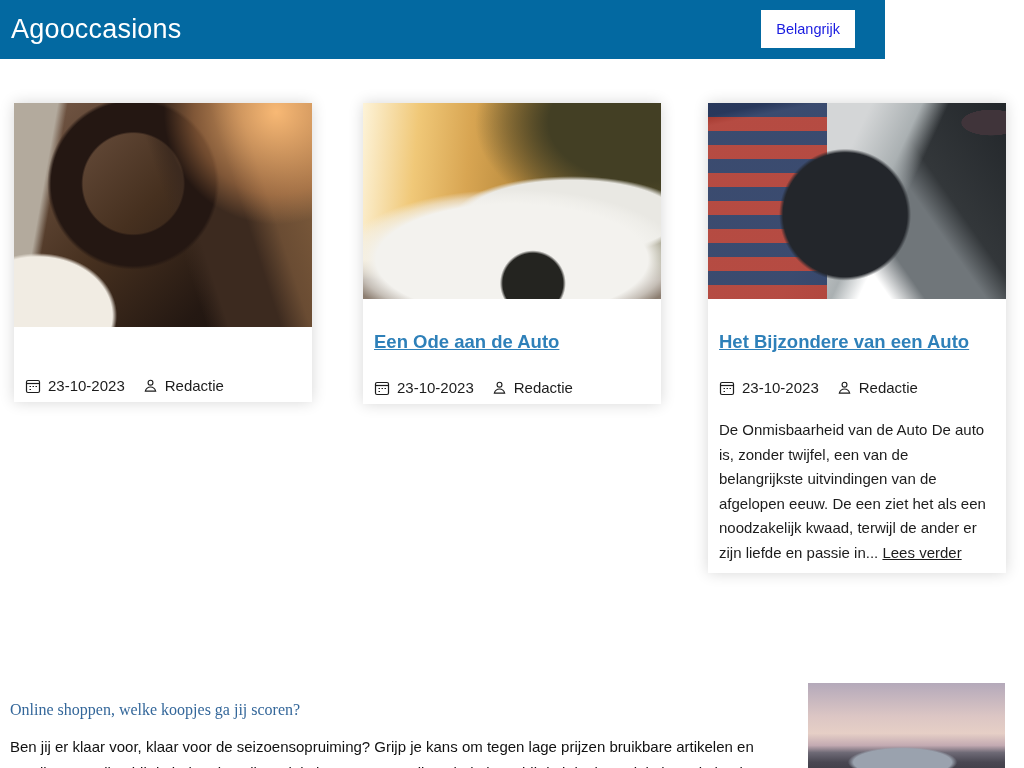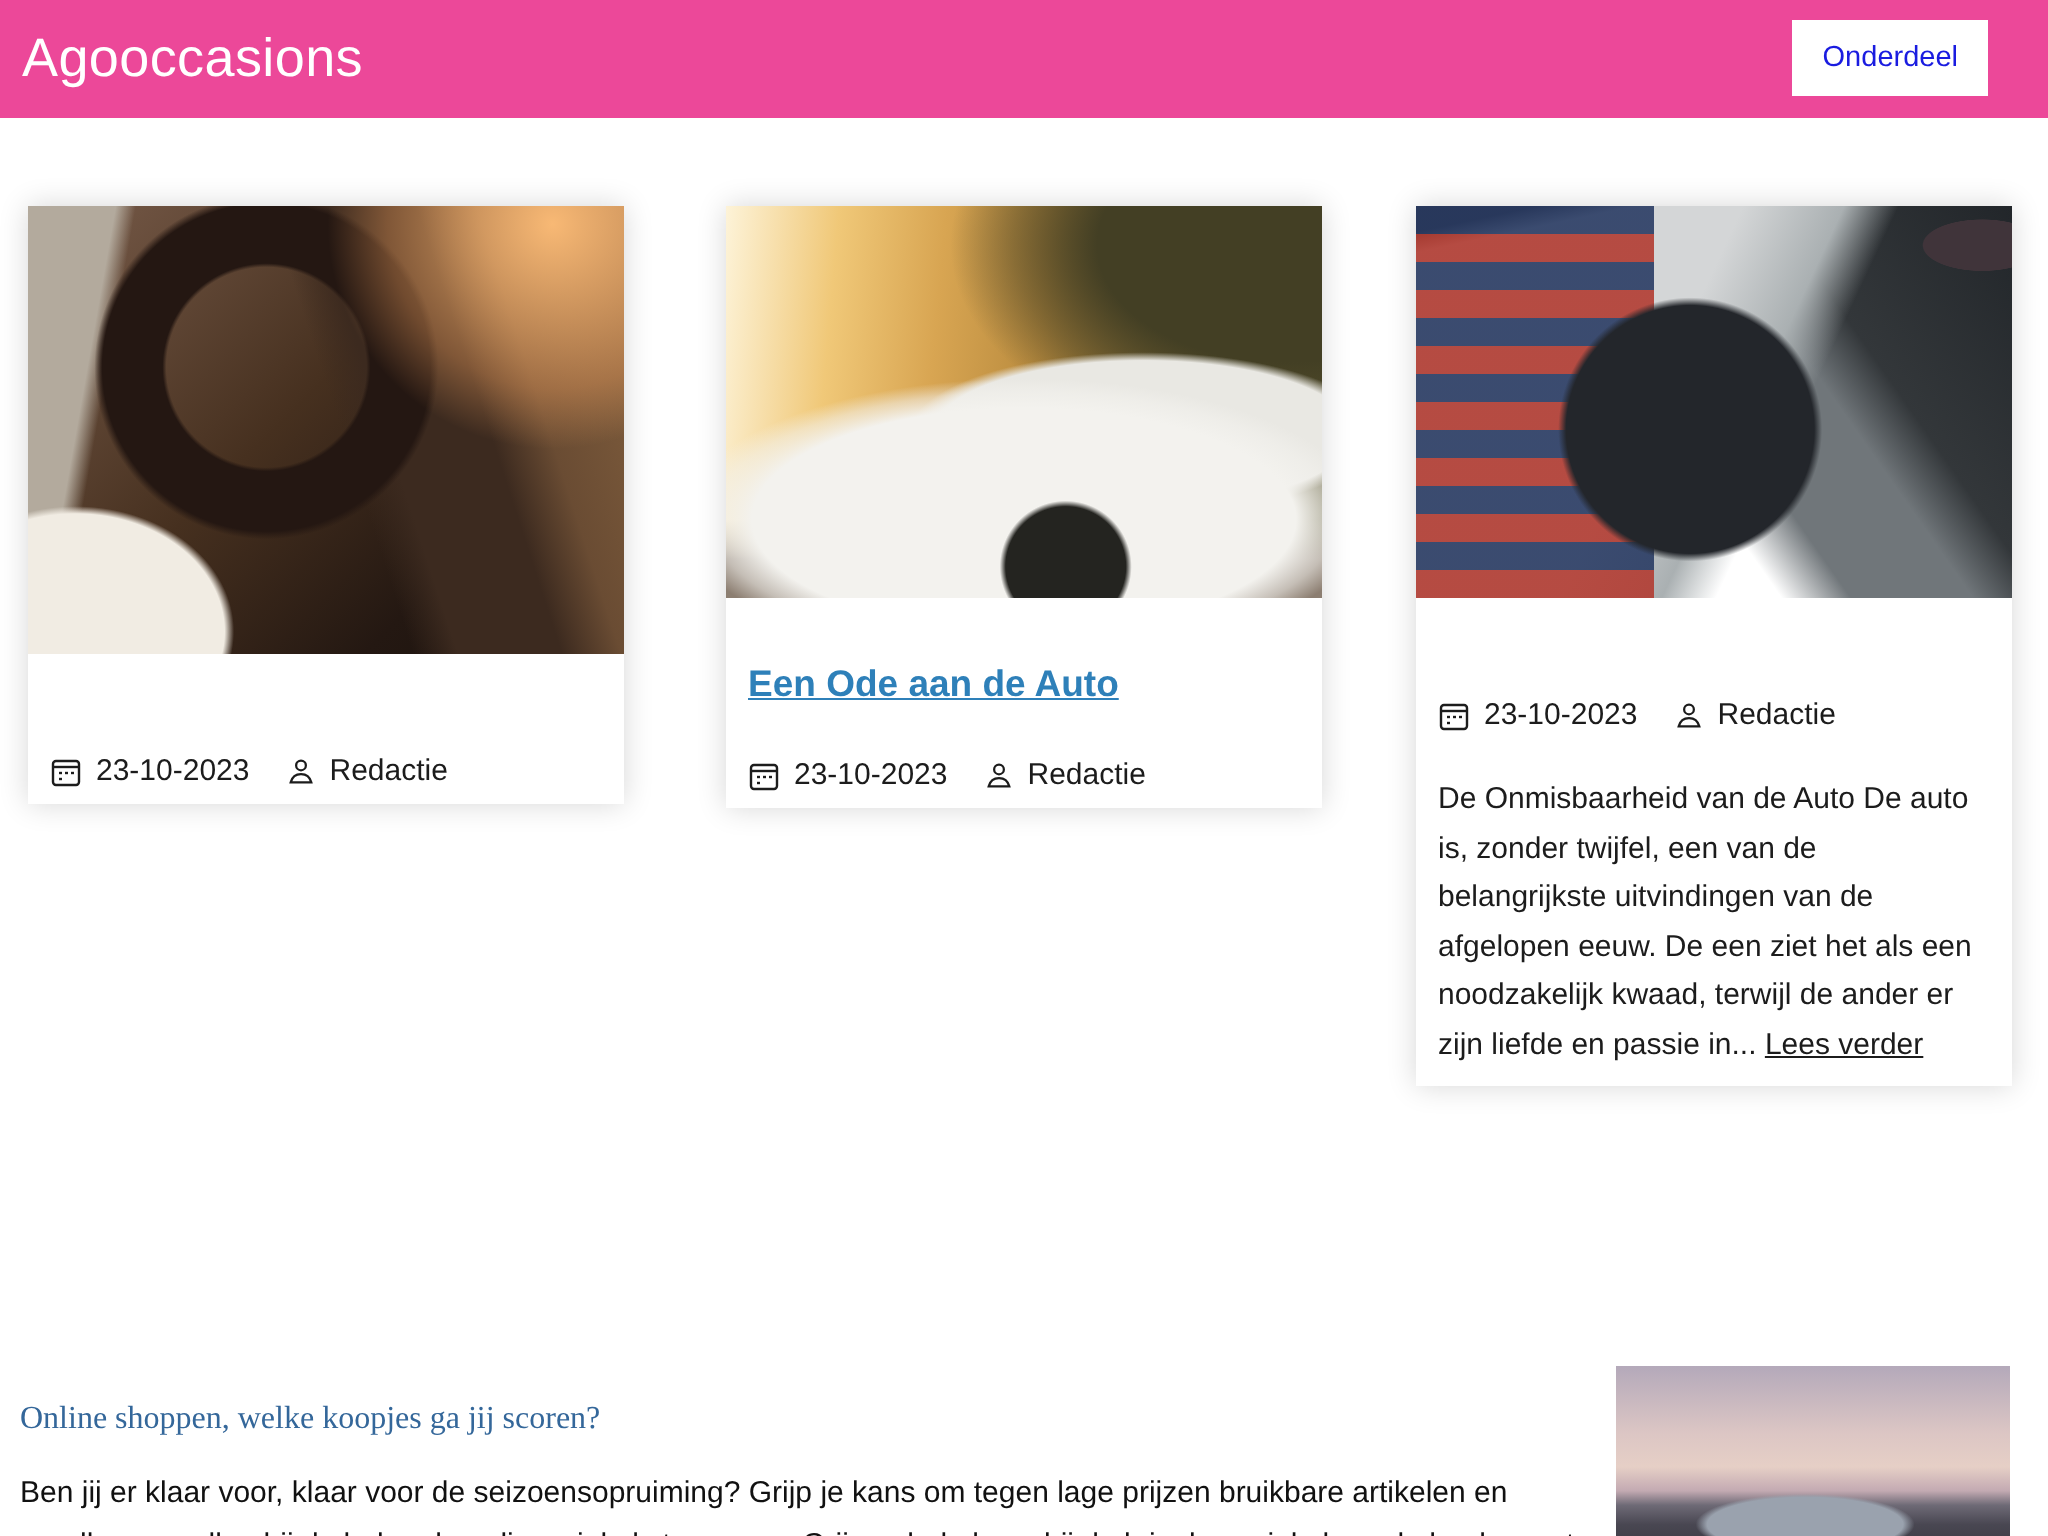--- a/index.html
+++ b/index.html
@@ -1,21 +1,21 @@
 <!DOCTYPE html>
 <html><head>
 <meta charset="utf-8">
 <style>
   * { margin:0; padding:0; box-sizing:border-box; }
   html,body { width:1024px; height:768px; overflow:hidden; background:#ffffff;
               font-family:"Liberation Sans", sans-serif; }
 
   
-  .header { position:absolute; top:0; left:0; width:1024px; height:59px;
-            background:#ec4899; display:flex; align-items:center; }
+  .header { position:absolute; top:0; left:0; width:885px; height:59px;
+            background:#0369a1; display:flex; align-items:center; }
   .brand { color:#ffffff; font-size:27px; font-weight:500; margin-left:11px;
            letter-spacing:.2px; text-decoration:none; cursor:pointer; }
   .adv-btn { position:absolute; right:30px; top:10px; height:38px;
              background:#ffffff; color:#1a1ce0; border:none; font-size:14.5px;
              padding:0 15px; cursor:pointer; font-family:"Liberation Sans",sans-serif; }
 
   
   .cards-wrap { position:absolute; top:103px; left:0; width:1024px; }
   .card { position:absolute; width:298px; background:#ffffff;
           box-shadow:0 0 14px rgba(0,0,0,.16); }
@@ -68,21 +68,21 @@
   .bottom-heading { font-family:"Liberation Serif", serif; font-weight:400;
                     font-size:16px; color:#34679a; }
   .bottom-text { margin-top:15px; font-size:15px; line-height:26px; color:#111111; }
   .bottom-img { position:absolute; left:808px; top:683px; width:197px; height:120px; }
 </style>
 </head>
 <body>
 
 <div class="header">
   <a class="brand">Agooccasions</a>
-  <button class="adv-btn">Onderdeel</button>
+  <button class="adv-btn">Belangrijk</button>
 </div>
 
 <div class="cards-wrap">
 
   <div class="card c1">
     <div class="card-img img-a"></div>
     <div class="card-body">
       <div class="meta">
         <svg width="16" height="16" viewBox="0 0 16 16" fill="none" stroke="#1c1c1c" stroke-width="1.2">
             <rect x="1.5" y="2.5" width="13" height="12" rx="1.5"></rect>
@@ -123,20 +123,21 @@
             <path d="M2.5 14c.8-3 3-4.4 5.5-4.4s4.7 1.4 5.5 4.4z"></path>
           </svg>
         <span class="m-label">Redactie</span>
       </div>
     </div>
   </div>
 
   <div class="card c3">
     <div class="card-img img-c"></div>
     <div class="card-body">
+      <a class="card-title">Het Bijzondere van een Auto</a>
       <div class="meta">
         <svg width="16" height="16" viewBox="0 0 16 16" fill="none" stroke="#1c1c1c" stroke-width="1.2">
             <rect x="1.5" y="2.5" width="13" height="12" rx="1.5"></rect>
             <line x1="1.5" y1="5.5" x2="14.5" y2="5.5"></line>
             <line x1="4.5" y1="8.5" x2="6" y2="8.5"></line>
             <line x1="7.5" y1="8.5" x2="9" y2="8.5"></line>
             <line x1="10.5" y1="8.5" x2="12" y2="8.5"></line>
             <line x1="4.5" y1="11.5" x2="6" y2="11.5"></line>
           </svg>
         <span class="m-label">23-10-2023</span>

